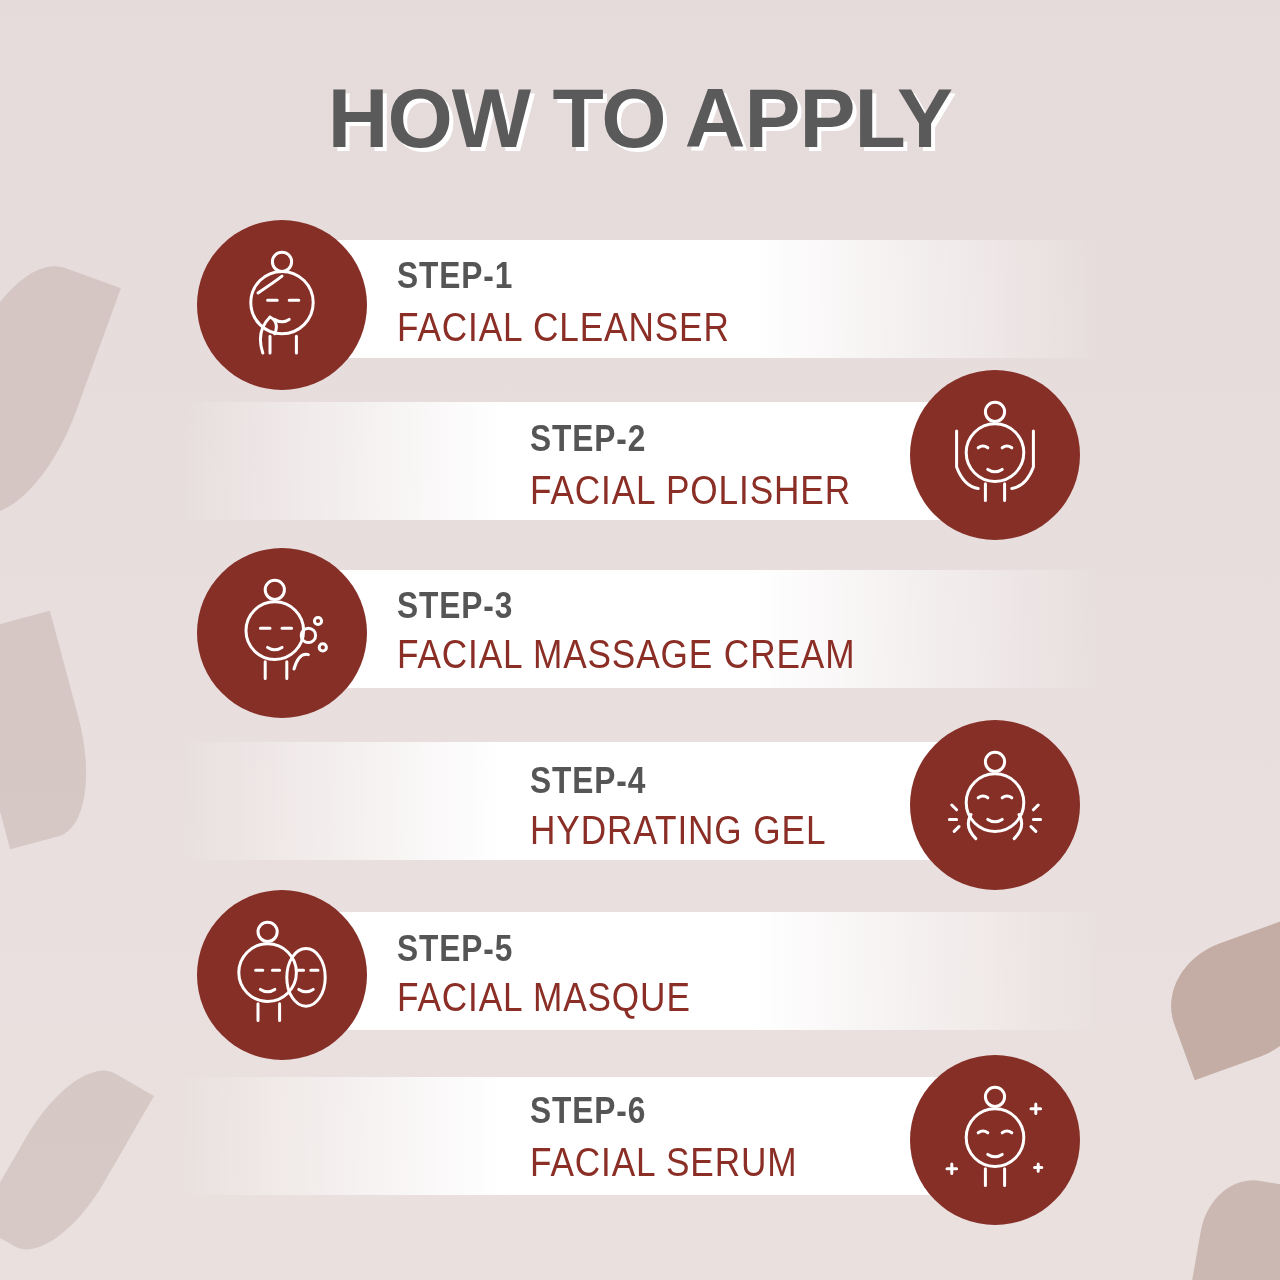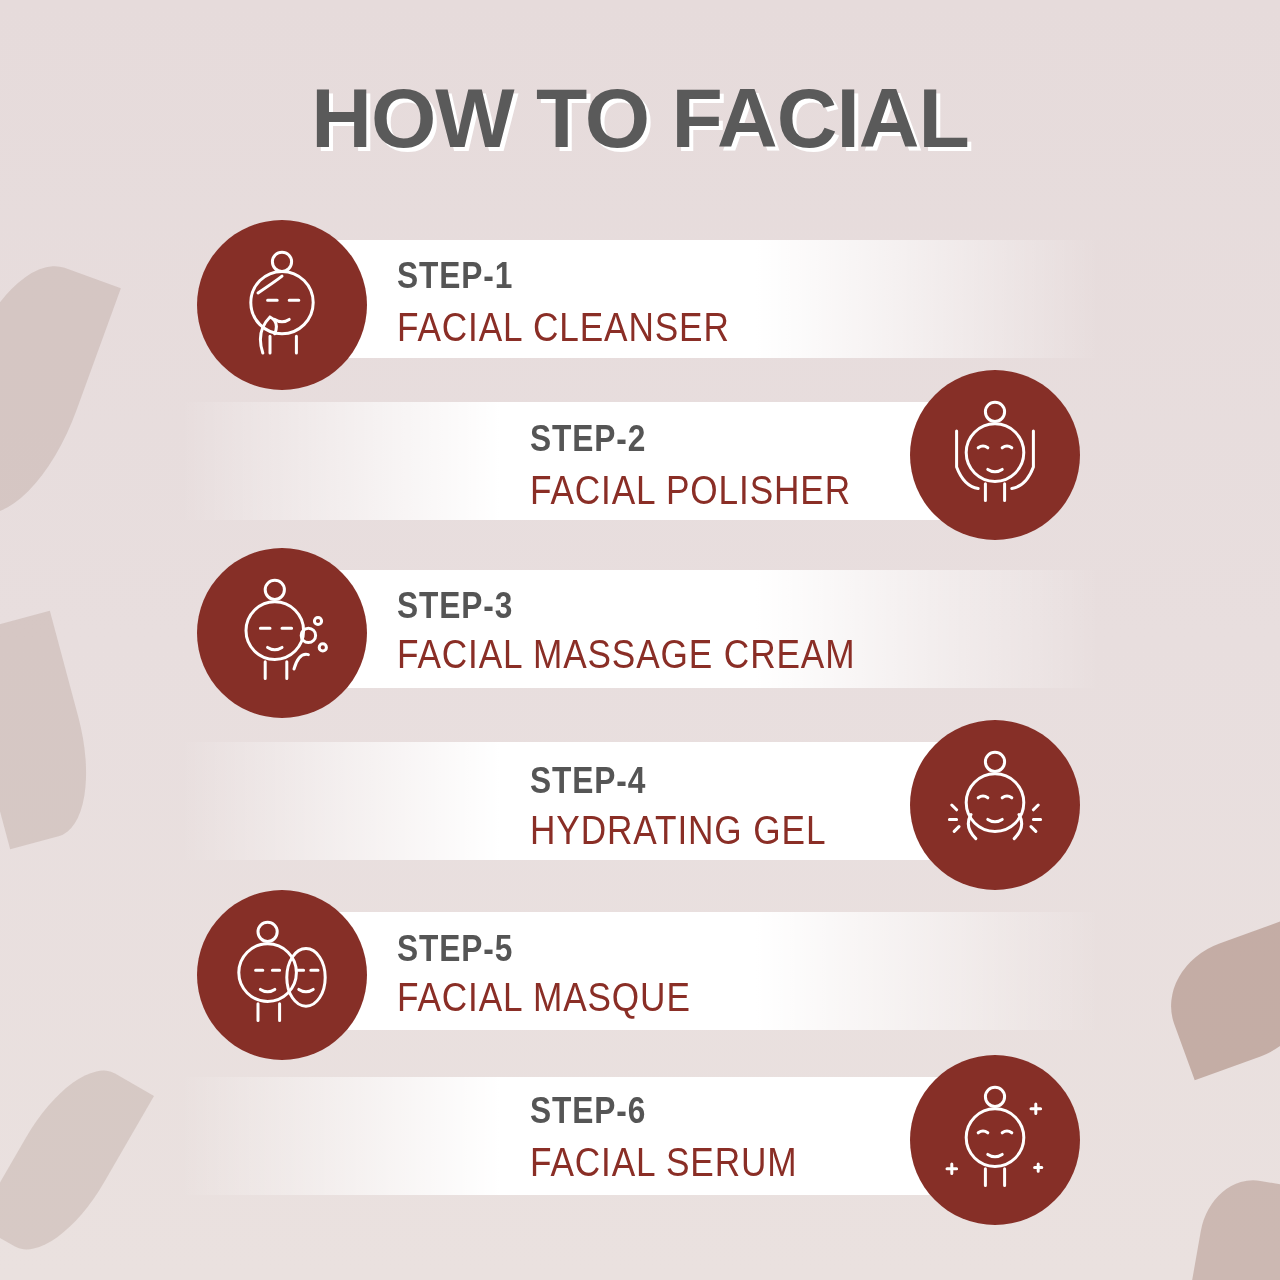--- a/index.html
+++ b/index.html
@@ -42,21 +42,21 @@
 </style>
 </head>
 <body>
 
 <div class="leaf" style="left:-40px;top:260px;width:120px;height:260px;transform:rotate(20deg);"></div>
 <div class="leaf" style="left:-20px;top:620px;width:100px;height:220px;transform:rotate(-15deg);"></div>
 <div class="leaf" style="left:20px;top:1060px;width:90px;height:200px;transform:rotate(30deg);"></div>
 <div class="leaf" style="left:1170px;top:940px;width:140px;height:120px;transform:rotate(-20deg);background:rgba(150,110,95,0.45);"></div>
 <div class="leaf" style="left:1200px;top:1180px;width:100px;height:120px;transform:rotate(10deg);background:rgba(150,110,95,0.35);"></div>
 
-<div class="title">HOW TO FACIAL</div>
+<div class="title">HOW TO APPLY</div>
 
 <div class="band left" style="top:240px;"></div>
 <div class="circle" style="left:197px;top:220px;">
   <svg viewBox="0 0 100 100" fill="none" stroke="#fff" stroke-width="2.5" stroke-linecap="round">
     <circle cx="50" cy="14" r="8"></circle>
       <circle cx="50" cy="48" r="26"></circle>
       <path d="M30 40 Q45 30 50 26"></path>
       <path d="M38 46h8M56 46h8"></path>
       <path d="M44 62q6 4 12 0"></path>
       <path d="M34 90 q-6 -18 6 -30 q8 4 4 14"></path>

